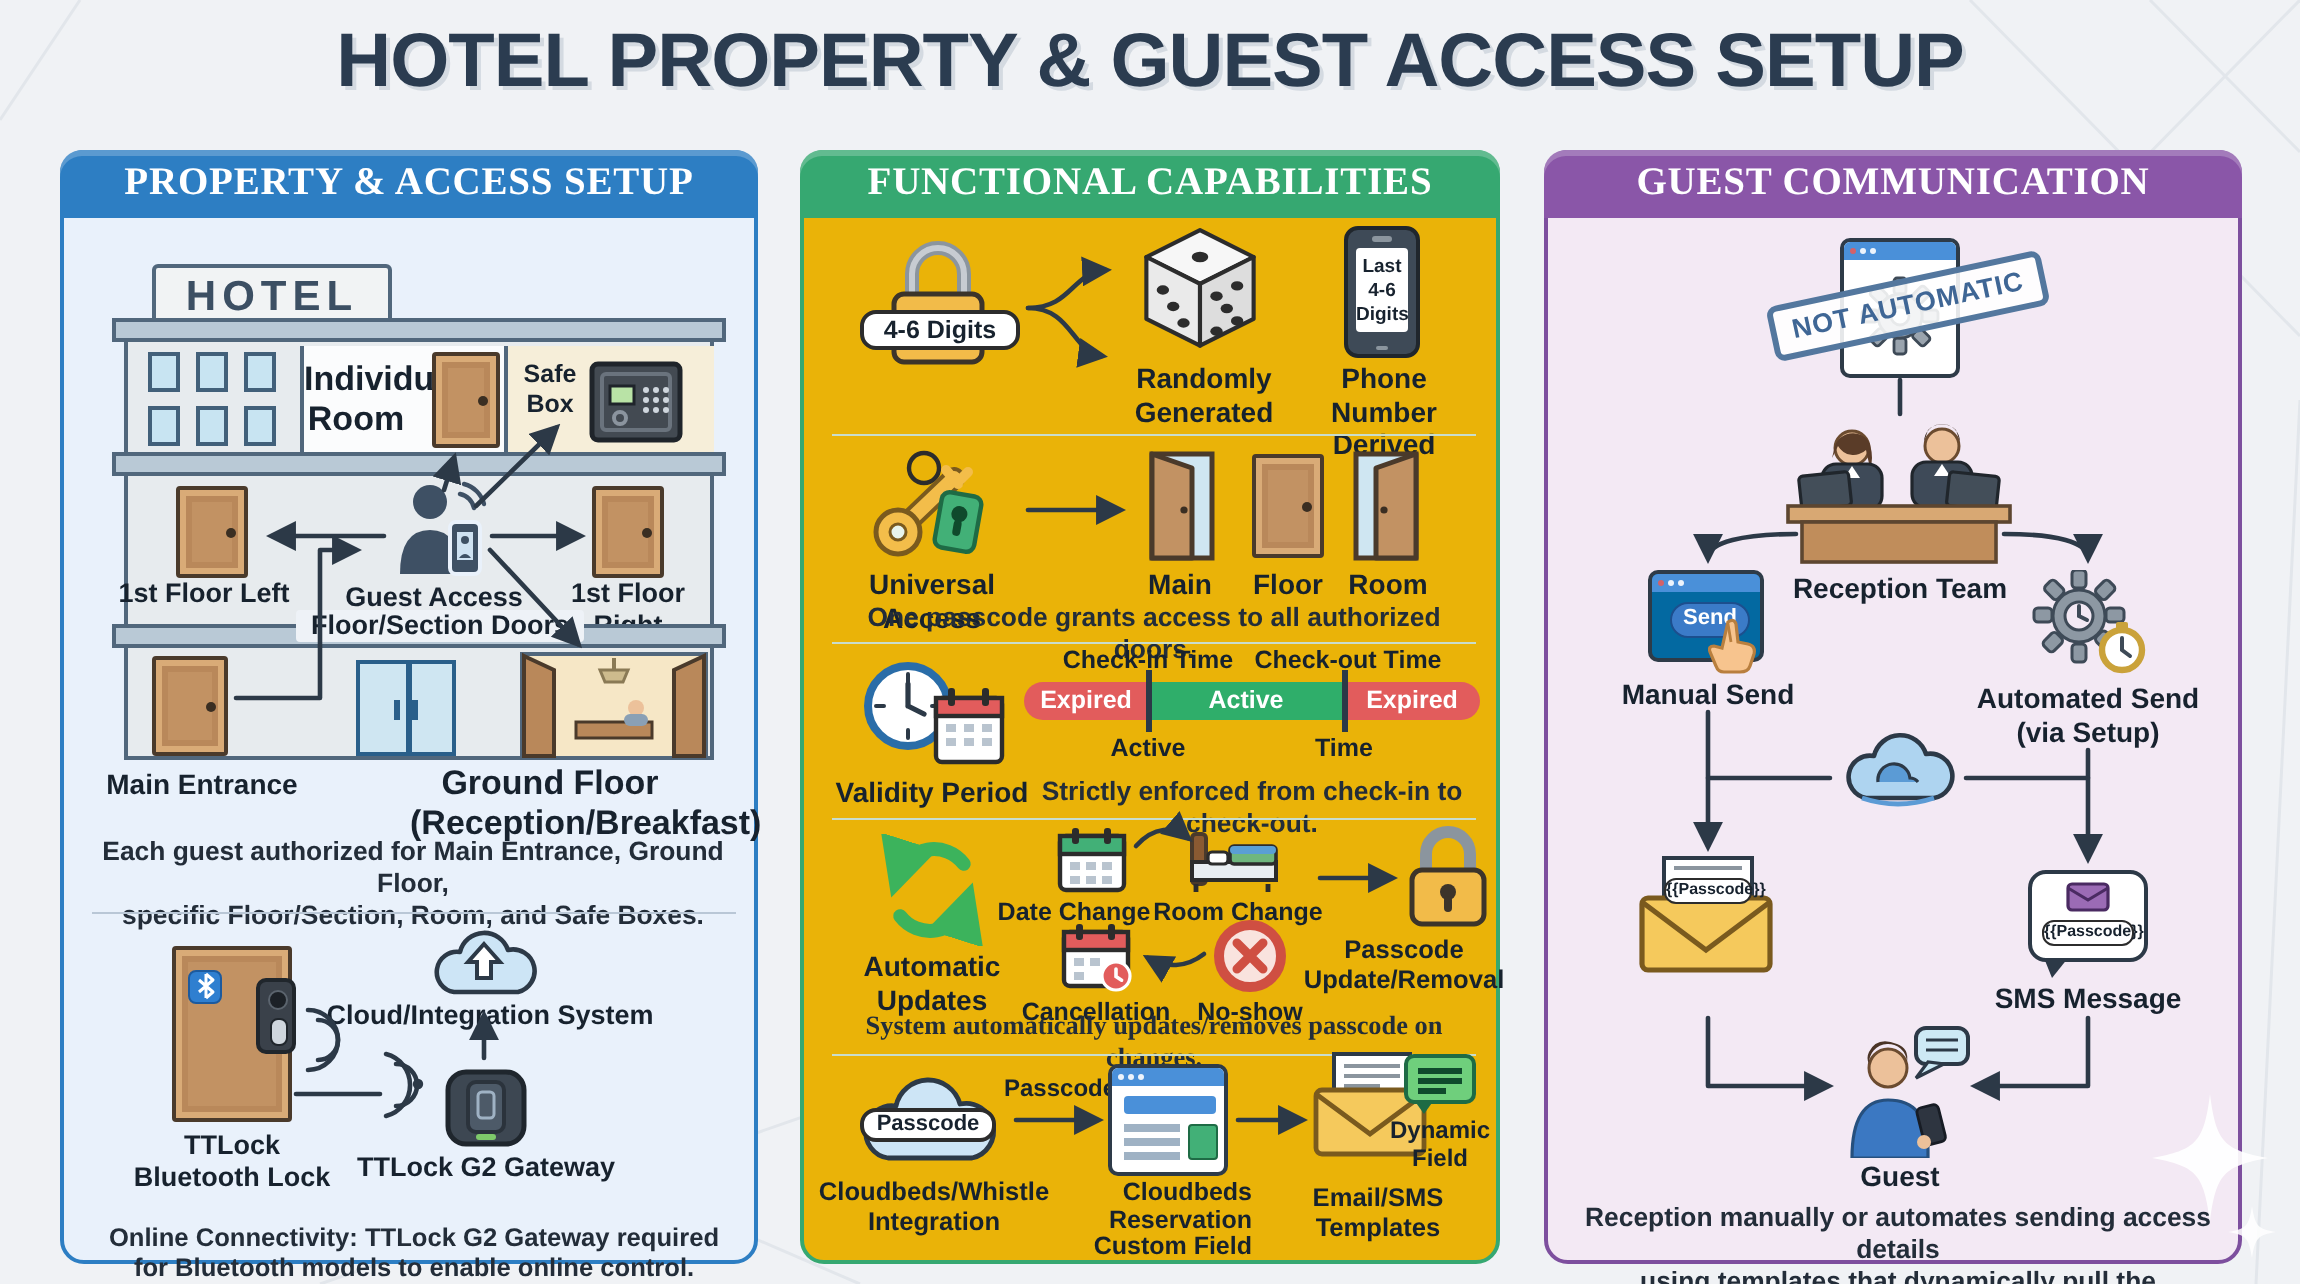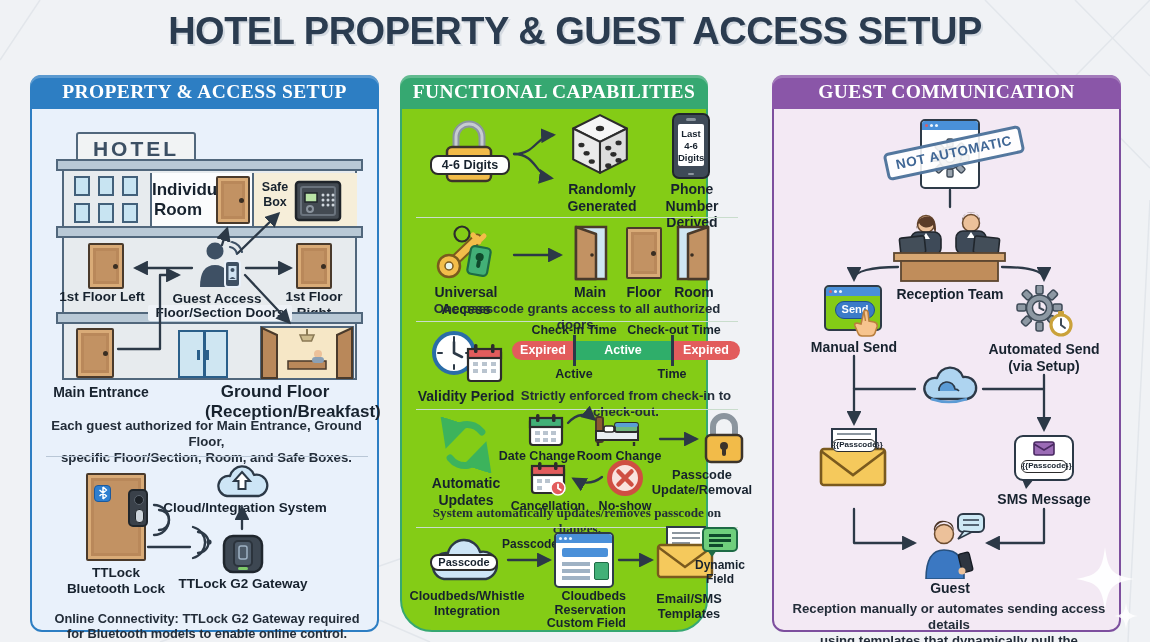--- a/index.html
+++ b/index.html
@@ -6,21 +6,21 @@
   #canvas{position:relative;width:1150px;height:642px;background:#f0f2f5;overflow:hidden;}
   .abs{position:absolute;}
   #title{position:absolute;left:0;top:10px;width:1150px;text-align:center;font-size:38px;font-weight:800;
          letter-spacing:-0.5px;color:#2b3c50;text-shadow:2px 2px 0 rgba(170,182,196,.4);}
   .panel{position:absolute;top:75px;height:557px;border-radius:12px;border:2.5px solid;box-sizing:border-box;}
   .hd{position:absolute;left:-2px;top:-2px;right:-2px;height:34px;border-radius:11px 11px 0 0;color:#fff;
       font-weight:800;font-size:19.5px;text-align:center;line-height:34px;letter-spacing:.4px;
       box-shadow:inset 0 3px 0 rgba(255,255,255,.22);font-family:Liberation Serif, serif;}
   .p1{left:30px;width:349px;background:#e9f1fb;border-color:#2d7ec3;}
   .p1 .hd{background:#2d7ec3;}
-  .p2{left:400px;width:308px;background:#84cc16;border-color:#36a871;border-radius:32px;}
+  .p2{left:400px;width:350px;background:#eab308;border-color:#36a871;}
   .p2 .hd{background:#36a871;}
   .p3{left:772px;width:349px;background:#f3e9f4;border-color:#7d4f9e;}
   .p3 .hd{background:#8a56a8;}
   .lbl{position:absolute;font-weight:bold;color:#17222e;text-align:center;white-space:pre-line;line-height:1.18;}
   .cap{position:absolute;font-weight:600;color:#232d39;text-align:center;white-space:pre-line;line-height:1.22;}
   .door{position:absolute;background:#c29263;border:2px solid #4a3a2b;border-radius:2px;box-sizing:border-box;
         box-shadow:inset 0 0 0 3px #d9ab77,inset 0 0 0 6px #b9885a;}
   .knob{position:absolute;right:4px;top:46%;width:5px;height:5px;border-radius:50%;background:#3a2e22;}
   .beam{position:absolute;background:#b9c9d6;border:2px solid #51677c;box-sizing:border-box;}
   .win{position:absolute;background:#c8e4f2;border:2px solid #42607a;box-sizing:border-box;}
@@ -474,21 +474,21 @@
       <rect x="64" y="22" width="30" height="23" rx="7" fill="#3e4a58" stroke="#20262c" stroke-width="1.6"></rect>
       <polygon points="34,24 38,30 30,30" fill="#fff"></polygon>
         <polygon points="79,23 83,29 75,29" fill="#fff"></polygon>
       <rect x="8" y="28" width="25" height="17" rx="2" fill="#434e59" stroke="#20262c" stroke-width="1.6" transform="rotate(-6 20 36)"></rect>
       <rect x="82" y="28" width="25" height="17" rx="2" fill="#434e59" stroke="#20262c" stroke-width="1.6" transform="rotate(6 94 36)"></rect>
       <rect x="2" y="44" width="111" height="8" fill="#d8a873" stroke="#5d4630" stroke-width="1.8"></rect>
       <rect x="9" y="52" width="97" height="20" fill="#c08d5b" stroke="#5d4630" stroke-width="1.8"></rect>
     </svg>
     <div class="lbl" style="left:119px;top:209px;width:114px;font-size:14px;">Reception Team</div>
 
-    <div class="browser" style="left:50px;top:208px;width:58px;height:46px;background:#84cc16;">
+    <div class="browser" style="left:50px;top:208px;width:58px;height:46px;background:#0369a1;">
       <div class="bbar">
           <i style="background:#e25c5c"></i>
           <i></i>
           <i></i>
         </div>
       <div class="abs" style="left:9px;top:14px;width:40px;height:18px;background:#3b7bc8;border:1.5px solid #1c4f8e;border-radius:9px;box-sizing:border-box;
                   color:#fff;font-weight:bold;font-size:11px;text-align:center;line-height:15px;">
         <span>Send</span>
       </div>
     </div>

